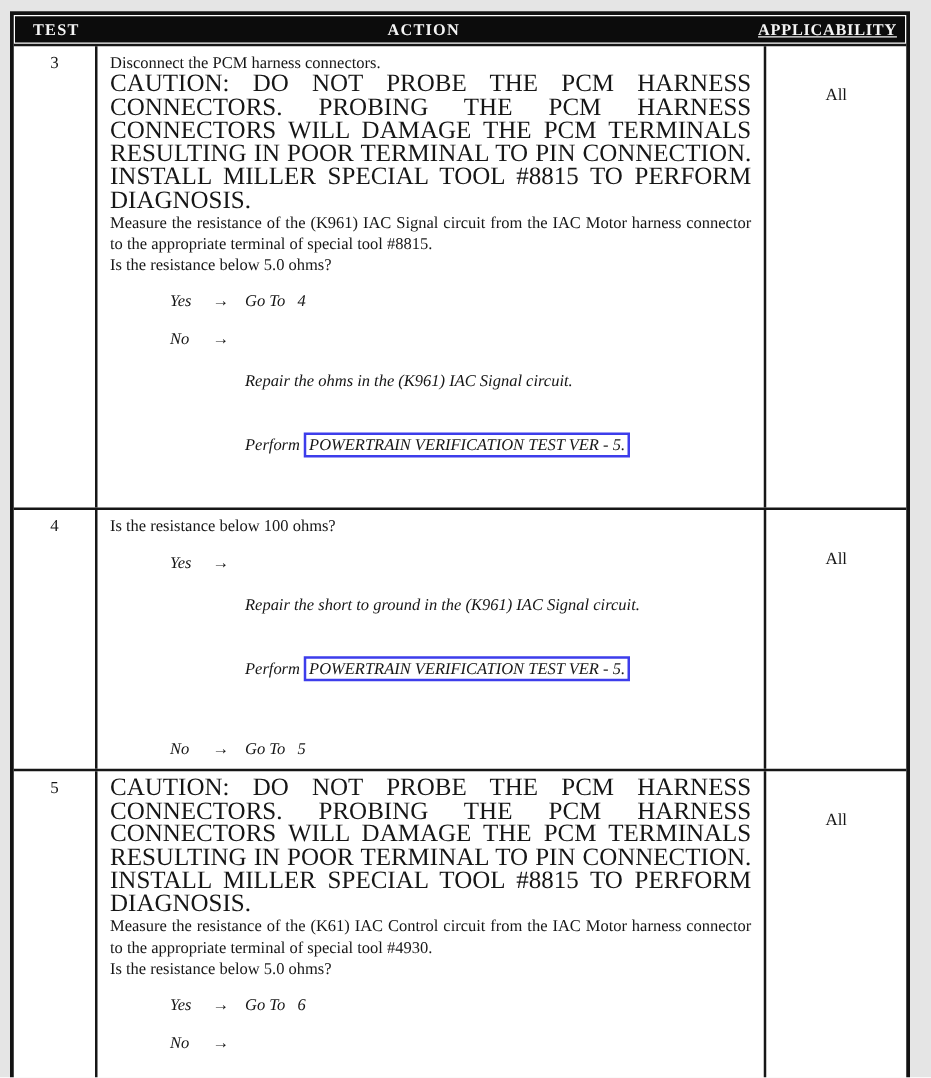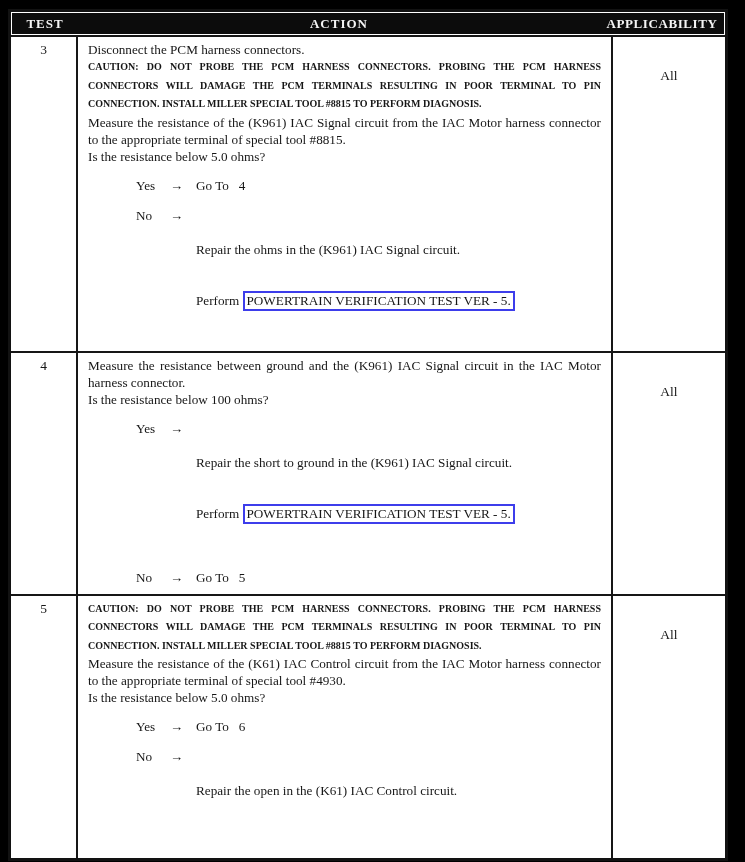--- a/index.html
+++ b/index.html
@@ -1,35 +1,35 @@
 <!DOCTYPE html>
 <html style="--link-border: #3d3deb;"><head>
 <meta charset="utf-8">
 <style>
   html,body{margin:0;padding:0;background:#ffffff;}
-  .page{position:relative;width:745px;height:862px;background:#000000;overflow:hidden;
+  .page{position:relative;width:745px;height:862px;background:#e5e5e5;overflow:hidden;
         font-family:"Liberation Serif","DejaVu Serif",serif;color:#161616;}
   .tbl{position:absolute;left:8px;top:9px;width:714px;border:3px solid #121212;background:#fff;}
   
   .hdr{display:flex;background:#0c0c0c;color:#f4f4f4;height:21px;margin:1px;
        align-items:center;font-weight:bold;font-size:13px;letter-spacing:1px;}
   .hdr .h-test{width:66px;text-align:center;}
   .hdr .h-action{flex:1;text-align:center;}
-  .hdr .h-app{width:124px;text-align:center;letter-spacing:0.6px;}
+  .hdr .h-app{width:124px;text-align:center;letter-spacing:0.6px;text-decoration:underline;}
   
   .row{display:flex;border-top:2px solid #161616;}
   .row:first-of-type{border-top:none;}
   .c-test{width:65px;border-right:2px solid #161616;text-align:center;
           padding-top:5px;font-size:13.5px;flex-shrink:0;}
   .c-action{flex:1;border-right:2px solid #161616;padding:4px 10px 8px 10px;
             font-size:13.2px;line-height:17px;}
   .c-app{width:112px;text-align:center;padding-top:5px;font-size:13.5px;flex-shrink:0;margin-top:26px;}
   .para{margin:0;text-align:justify;}
-  .para.bold{font-weight:bold;font-size:10px;line-height:18.5px;}
-  .branches{margin-top:12px;}
+  .para.bold{font-weight:normal;font-size:20px;line-height:18.5px;}
+  .branches{margin-top:12px;font-style:italic;}
   .branch{display:flex;margin-left:48px;margin-top:13px;align-items:baseline;}
   .branch:first-child{margin-top:0;}
   .b-label{width:34px;flex-shrink:0;}
   .b-arrow{width:26px;flex-shrink:0;}
   .b-text{flex:1;white-space:pre-wrap;}
   .perform-line{white-space:normal;}
   .ver-link{border:2px solid var(--link-border,#3d3deb);padding:0 2px 1px 2px;cursor:pointer;}
   
   .r0{min-height:206px;} .r1{min-height:114px;} .r2{min-height:188px;}
 </style>
@@ -67,21 +67,20 @@
             </div>
           </div>
         </div>
       </div>
       <div class="c-app">All</div>
     </div>
 
     <div class="row r1">
       <div class="c-test">4</div>
       <div class="c-action">
-        <p class="para">Measure the resistance between ground and the (K961) IAC Signal circuit in the IAC Motor harness connector.</p>
         <p class="para">Is the resistance below 100 ohms?</p>
         <div class="branches">
           <div class="branch">
             <span class="b-label">Yes</span>
             <span class="b-arrow">→</span>
             <div class="b-text">
               <div>Repair the short to ground in the (K961) IAC Signal circuit.</div>
               <div class="perform-line"><span>Perform</span> <span class="ver-link">POWERTRAIN VERIFICATION TEST VER - 5.</span></div>
             </div>
           </div>

